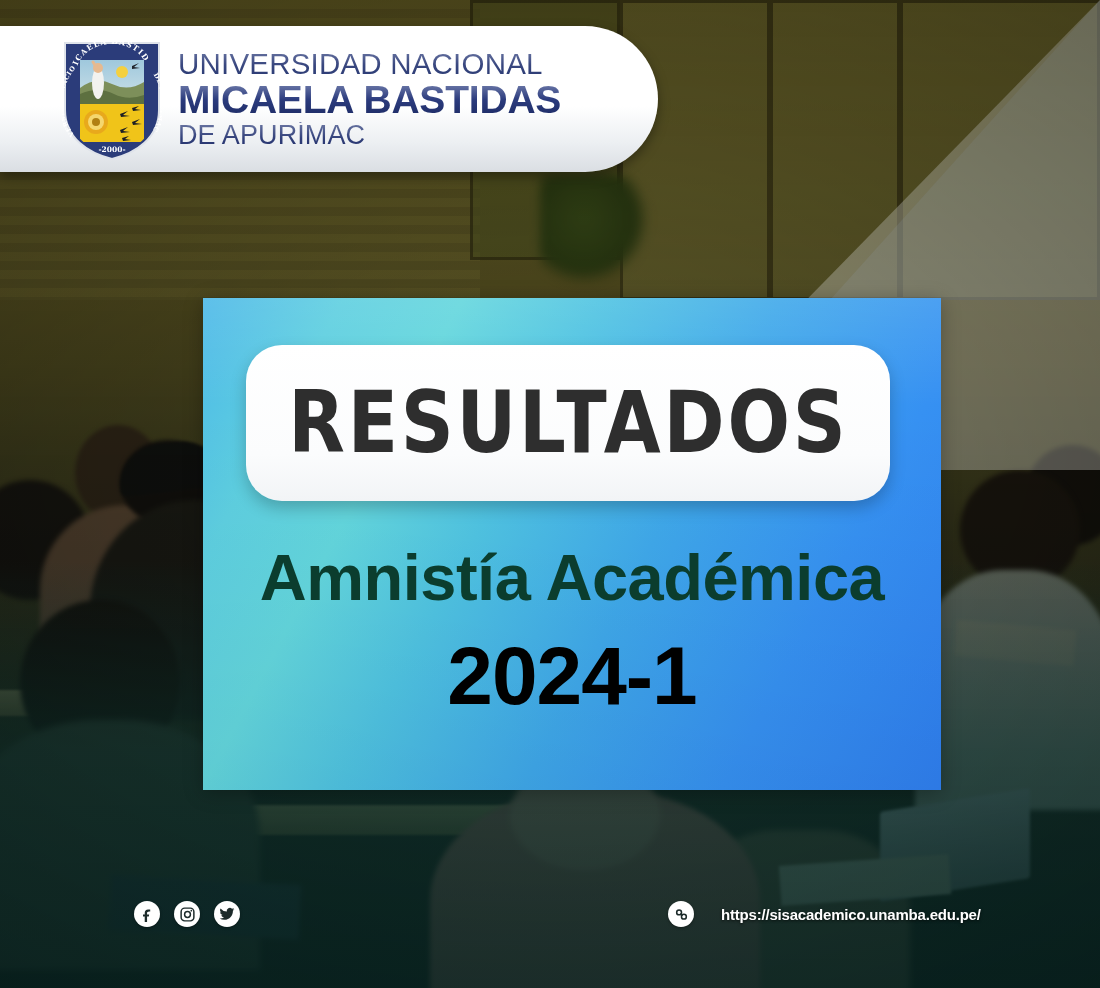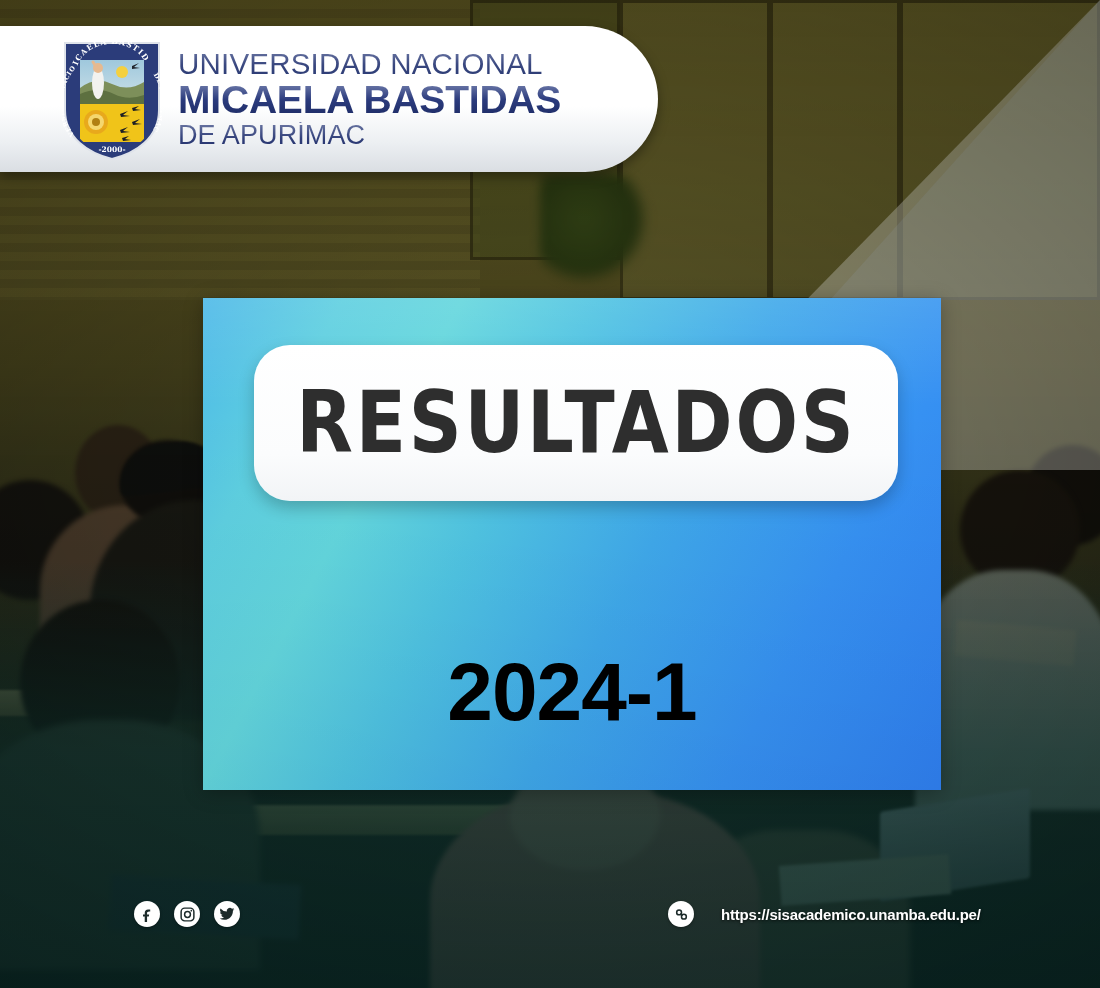--- a/index.html
+++ b/index.html
@@ -141,21 +141,21 @@
         #2f7ff0 100%);
     box-shadow:0 3px 18px rgba(0,0,0,.28);
   }
   .card-sheen {
     position:absolute; inset:0;
     background:linear-gradient(180deg, rgba(255,255,255,.10) 0%, rgba(255,255,255,0) 22%, rgba(0,0,0,.05) 100%);
     pointer-events:none;
   }
 
   .pill {
-    position:absolute; left:51px; top:47px; width:644px; height:156px;
+    position:absolute; left:43px; top:47px; width:644px; height:156px;
     background:linear-gradient(180deg,#ffffff 0%,#fbfcfd 70%,#f2f4f6 100%);
     border-radius:36px;
     box-shadow:0 7px 16px rgba(0,0,0,.22);
     display:flex; align-items:center; justify-content:center;
   }
   .pill-title {
     font-family:"DejaVu Sans", sans-serif;
     font-weight:700;
     font-size:80px;
     letter-spacing:3px;
@@ -163,21 +163,21 @@
     transform:scaleX(.92) scaleY(1.06);
     line-height:1;
   }
 
   .card-sub {
     position:absolute; left:0; right:0; top:247px; text-align:center;
     font-size:65px; font-weight:700; color:#0b3d2e;
     letter-spacing:-.5px; line-height:1;
   }
   .card-year {
-    position:absolute; left:0; right:0; top:353px; text-align:center;
+    position:absolute; left:0; right:0; top:337px; text-align:center;
     font-size:82px; font-weight:700; color:#000000;
     letter-spacing:-1px; line-height:1;
   }
 
   
   .socials { position:absolute; left:134px; top:901px; display:flex; gap:14px; align-items:center; }
   .sbtn {
     width:26px; height:26px; border-radius:50%;
     background:#ffffff; display:flex; align-items:center; justify-content:center;
     box-shadow:0 1px 3px rgba(0,0,0,.35);
@@ -302,20 +302,21 @@
     </div>
   </div>
 
   <div class="card">
     <div class="card-sheen"></div>
 
     <div class="pill">
       <span class="pill-title">RESULTADOS</span>
     </div>
 
+    <div class="card-sub">Amnistía Académica</div>
     <div class="card-year">2024-1</div>
   </div>
 
   <div class="socials">
     <div class="sbtn">
       <svg width="16" height="16" viewBox="0 0 24 24" fill="#1d2b2b">
         <path d="M14.6 8.2h2.2V5.3c-.4-.05-1.7-.17-3.2-.17-3.2 0-5 1.93-5 5.3v2.2H6v3.3h2.6V24h3.5v-8.07h2.7l.4-3.3h-3.1v-1.9c0-1 .28-1.6 1.5-1.6z"></path>
       </svg>
     </div>
     <div class="sbtn">

